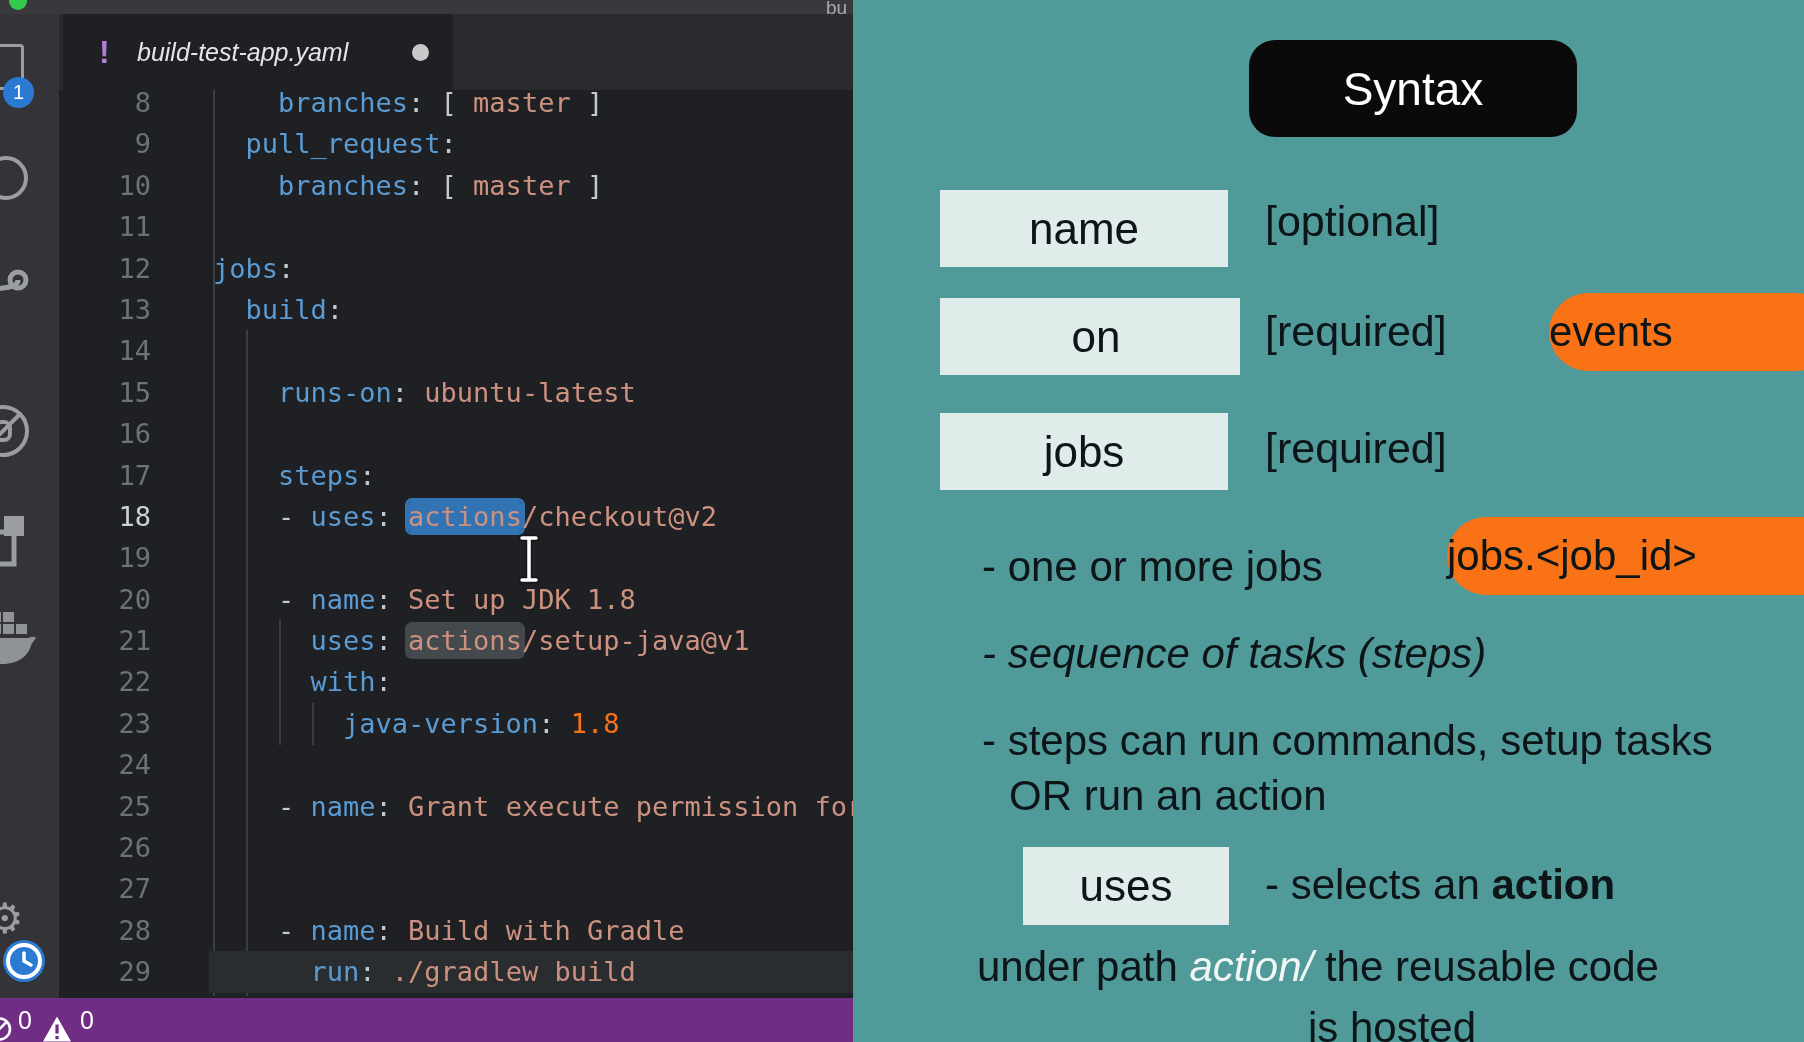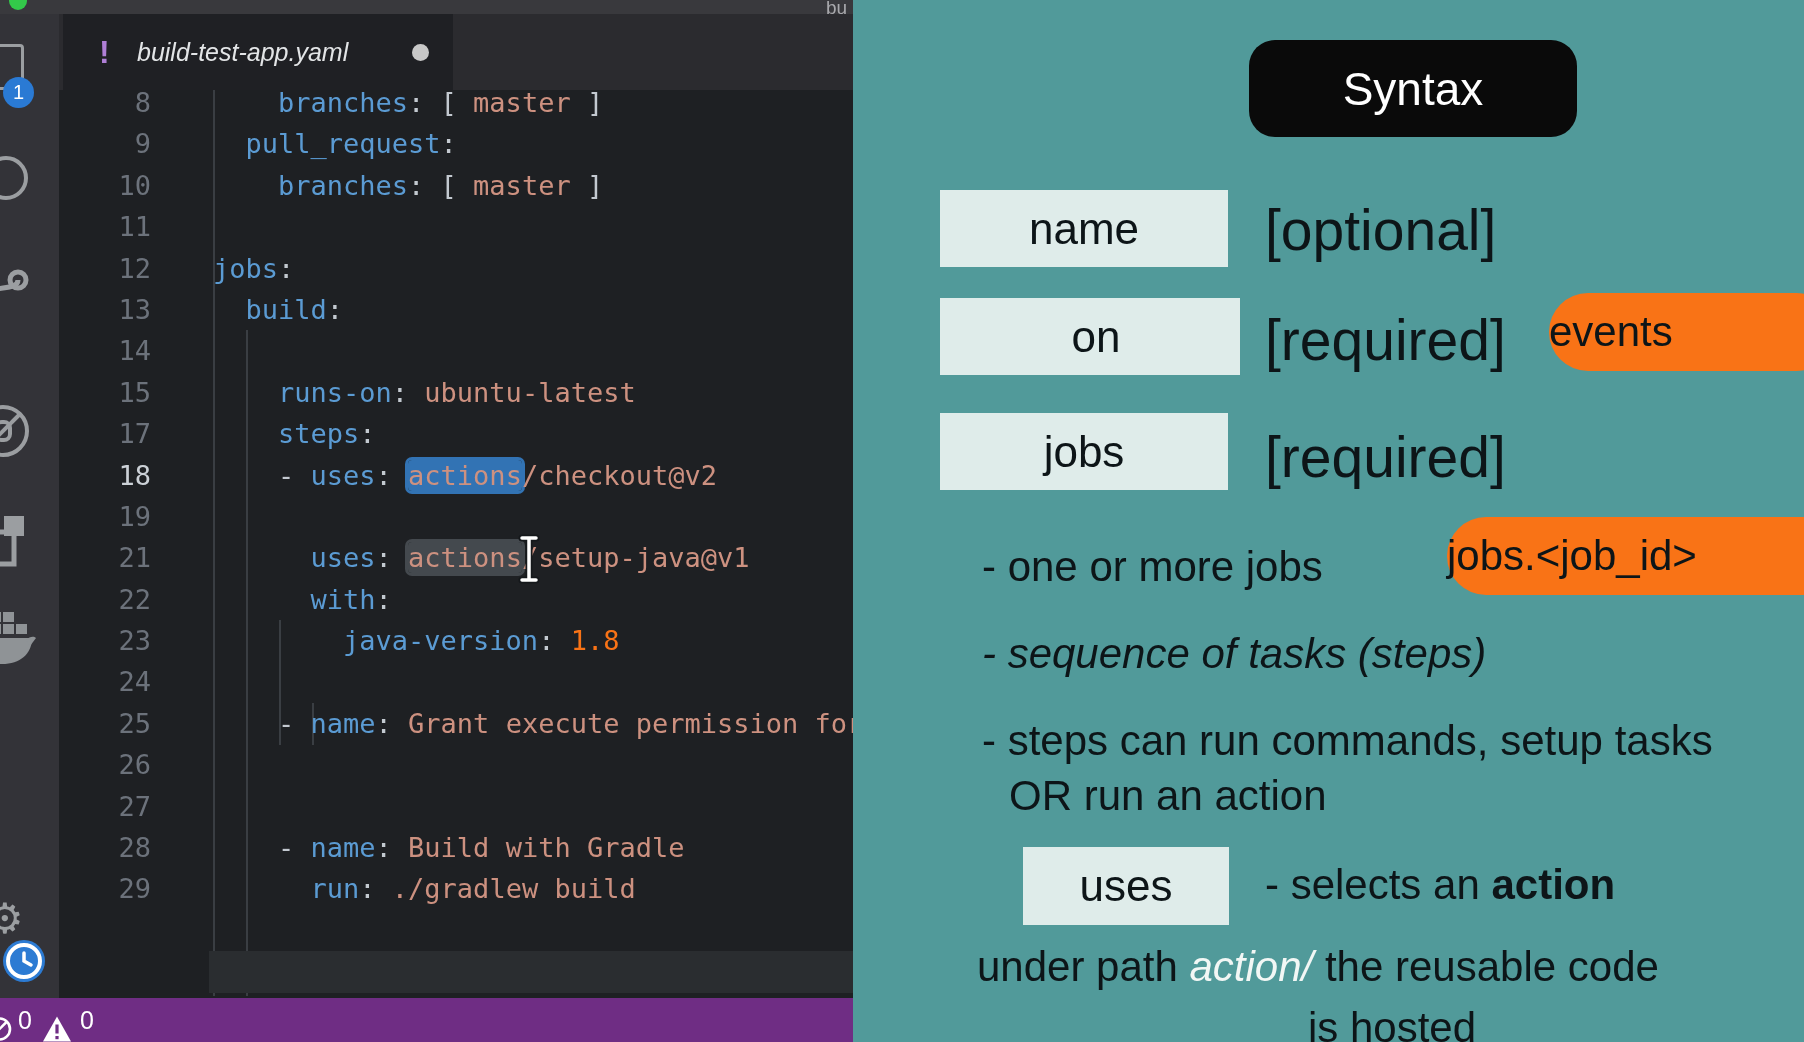--- a/index.html
+++ b/index.html
@@ -49,21 +49,21 @@
   .sb-item{position:absolute;top:0;height:44px;line-height:44px;}
 
   
   .slide{position:absolute;left:853px;top:0;width:951px;height:1042px;background:#519a9a;overflow:hidden;
          color:#0d1518;margin-left:44px;}
   .syntax-pill{position:absolute;left:352px;top:40px;width:328px;height:97px;background:#0a0a0a;border-radius:26px;
                color:#fff;font-size:46px;display:flex;align-items:center;justify-content:center;}
   .label-box{position:absolute;left:43px;width:288px;height:77px;background:#dfecea;
              display:flex;align-items:center;justify-content:center;font-size:44px;}
   .box-name{top:190px;} .box-on{top:298px;padding-left:12px;} .box-jobs{top:413px;}
-  .note{position:absolute;left:368px;font-size:57px;}
+  .note{position:absolute;left:368px;font-size:43px;}
   .note-1{top:197px;} .note-2{top:307px;} .note-3{top:424px;}
   .pill{position:absolute;background:#f97316;border-radius:39px;display:flex;align-items:center;justify-content:flex-start;font-size:42px;}
   .events-pill{left:652px;top:293px;width:286px;height:78px;}
   .jobid-pill{left:550px;top:517px;width:430px;height:78px;}
   .bullet{position:absolute;font-size:42px;}
   .b1{left:85px;top:543px;} .b2{left:85px;top:630px;font-style:italic;} .b3a{left:85px;top:717px;} .b3b{left:112px;top:772px;}
   .uses-box{position:absolute;left:126px;top:847px;width:206px;height:78px;background:#dfecea;
             display:flex;align-items:center;justify-content:center;font-size:44px;}
   .uses-note{position:absolute;left:368px;top:861px;font-size:42px;}
   .uses-note b{font-weight:bold;}
@@ -165,30 +165,38 @@
         </div>
         <div class="row">
           <span class="gut">14</span>
           <span class="code"></span>
         </div>
         <div class="row">
           <span class="gut">15</span>
           <span class="code"><span>    </span><span class="tk-k">runs-on</span><span class="tk-p">: </span><span class="tk-v">ubuntu-latest</span></span>
         </div>
         <div class="row">
+          <span class="gut">16</span>
+          <span class="code"></span>
+        </div>
+        <div class="row">
           <span class="gut">17</span>
           <span class="code"><span>    </span><span class="tk-k">steps</span><span class="tk-p">:</span></span>
         </div>
         <div class="row">
           <span class="gut active">18</span>
           <span class="code"><span>    </span><span class="tk-p">- </span><span class="tk-k">uses</span><span class="tk-p">: </span><span class="tk-v tk-sel">actions</span><span class="tk-v">/checkout@v2</span></span>
         </div>
         <div class="row">
           <span class="gut">19</span>
           <span class="code"></span>
+        </div>
+        <div class="row">
+          <span class="gut">20</span>
+          <span class="code"><span>    </span><span class="tk-p">- </span><span class="tk-k">name</span><span class="tk-p">: </span><span class="tk-v">Set up JDK 1.8</span></span>
         </div>
         <div class="row">
           <span class="gut">21</span>
           <span class="code"><span>      </span><span class="tk-k">uses</span><span class="tk-p">: </span><span class="tk-v tk-hl">actions</span><span class="tk-v">/setup-java@v1</span></span>
         </div>
         <div class="row">
           <span class="gut">22</span>
           <span class="code"><span>      </span><span class="tk-k">with</span><span class="tk-p">:</span></span>
         </div>
         <div class="row">

